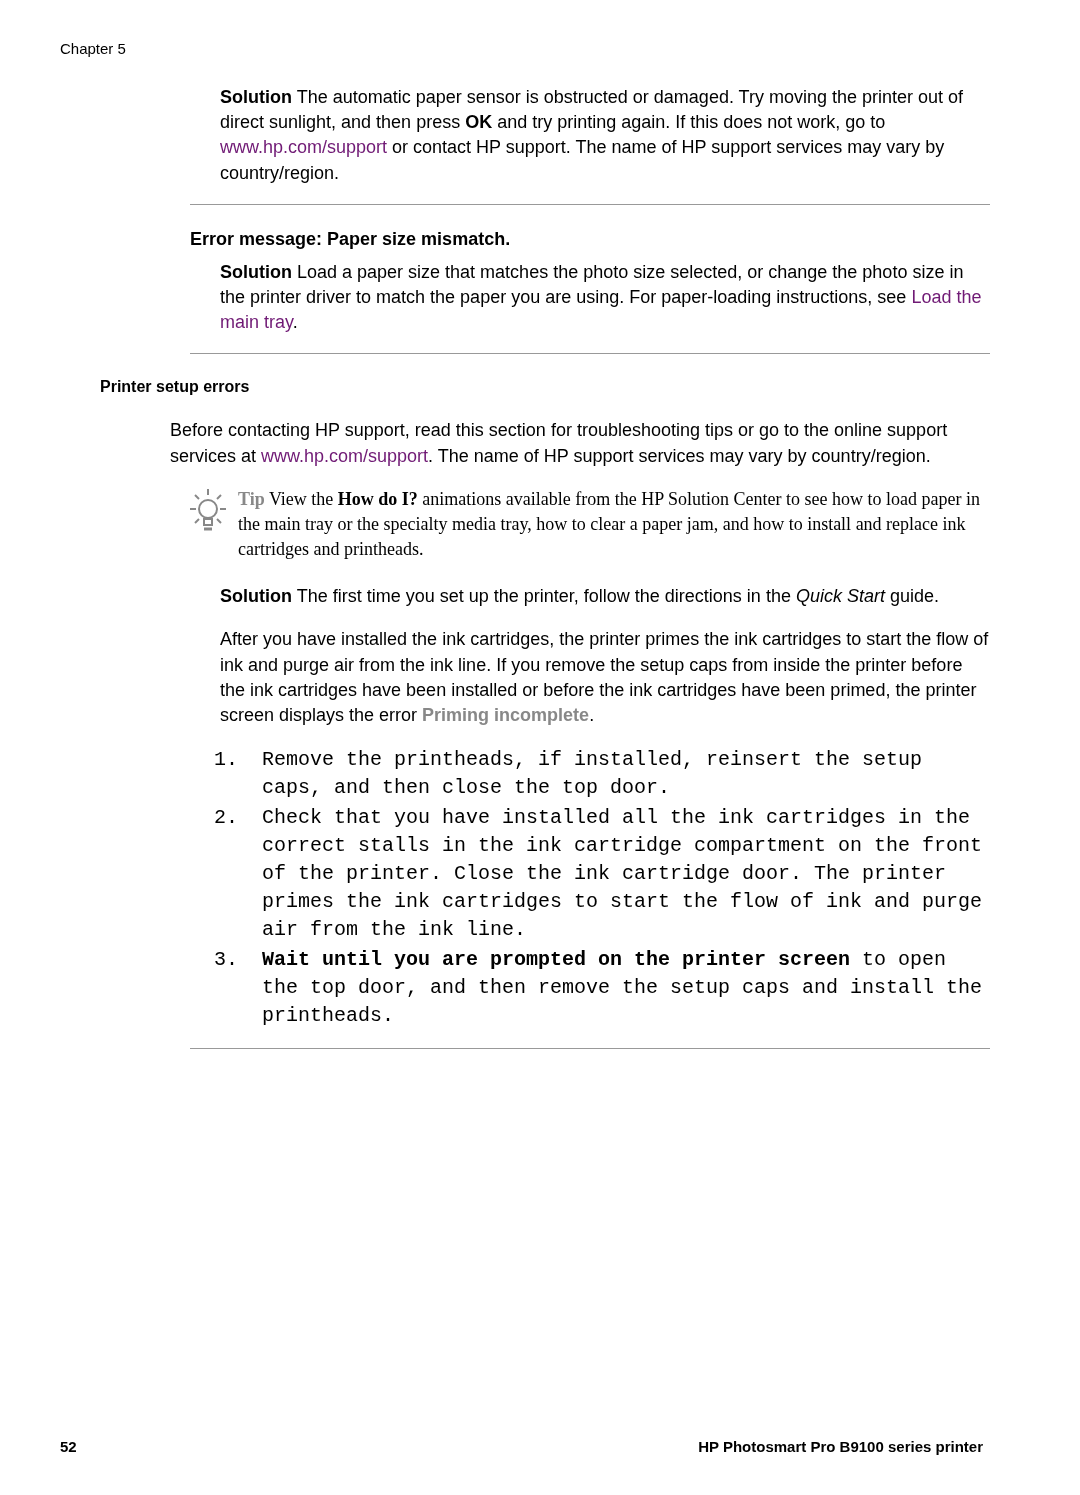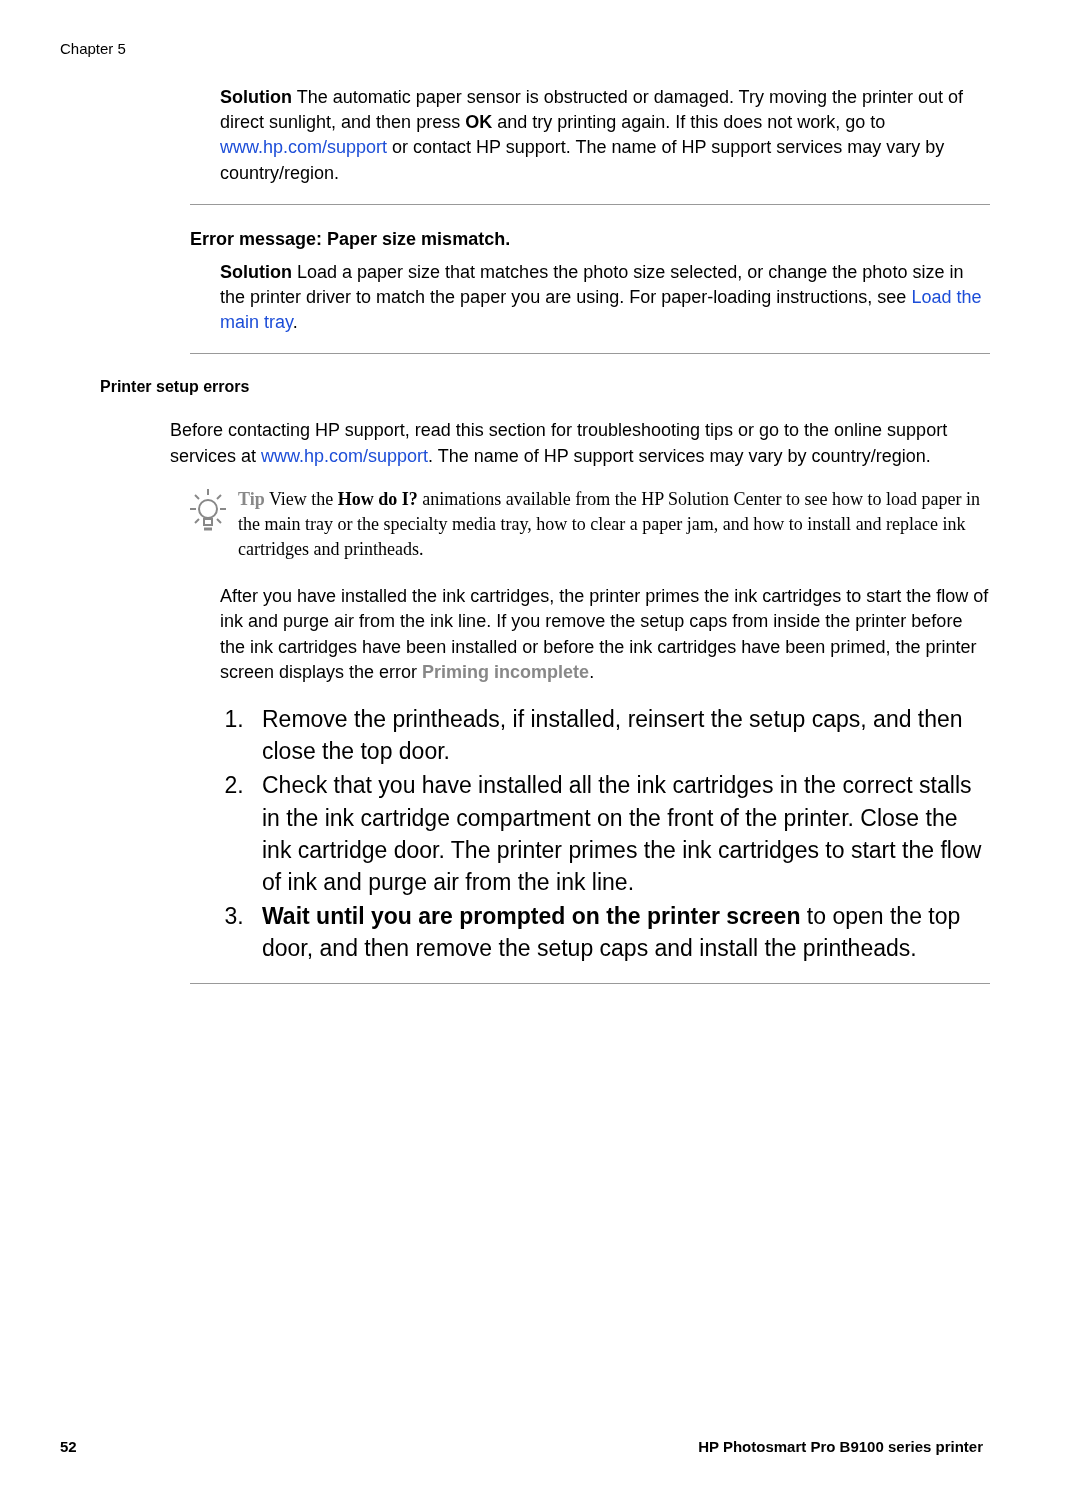--- a/index.html
+++ b/index.html
@@ -31,21 +31,21 @@
     .error-body {
       margin-left: 30px;
       font-size: 18px;
       line-height: 1.4;
       margin-bottom: 18px;
     }
     .bold-inline {
       font-weight: bold;
     }
     .link {
-      color: #1d4ed8;
+      color: #701a75;
     }
     hr.divider {
       border: none;
       border-top: 1px solid #999;
       margin: 18px 0 24px 0;
     }
     .section-heading {
       margin-left: 40px;
       font-size: 16px;
       font-weight: bold;
@@ -73,22 +73,23 @@
     .gray {
       color: #888;
       font-weight: bold;
     }
     .italic {
       font-style: italic;
     }
     ol.steps {
       margin-left: 0;
       padding-left: 30px;
-      font-size: 23px;
+      font-size: 20px;
       line-height: 1.4;
+      font-family: Liberation Mono, monospace;
     }
     ol.steps li {
       padding-left: 12px;
       margin-bottom: 2px;
     }
     .footer {
       position: absolute;
       bottom: 40px;
       left: 60px;
       right: 97px;
@@ -146,20 +147,23 @@
     </g>
   </svg>
   <div class="tip-text">
     <span class="gray">Tip</span><span>   View the </span><span class="bold-inline">How do I?</span><span> animations available from the HP Solution Center to see how to load paper in the main tray or the specialty media tray, how to clear a paper jam, and how to install and replace ink cartridges and printheads.</span>
   </div>
 </div>
 
 <div class="content">
 
   <div class="error-body">
+    <span class="bold-inline">Solution</span><span>   The first time you set up the printer, follow the directions in the </span><span class="italic">Quick Start</span><span> guide.</span>
+  </div>
+  <div class="error-body">
     <span>After you have installed the ink cartridges, the printer primes the ink cartridges to start the flow of ink and purge air from the ink line. If you remove the setup caps from inside the printer before the ink cartridges have been installed or before the ink cartridges have been primed, the printer screen displays the error </span><span class="gray">Priming incomplete</span><span>.</span>
   </div>
   <div class="error-body">
     <ol class="steps">
       <li>Remove the printheads, if installed, reinsert the setup caps, and then close the top door.</li>
       <li>Check that you have installed all the ink cartridges in the correct stalls in the ink cartridge compartment on the front of the printer. Close the ink cartridge door. The printer primes the ink cartridges to start the flow of ink and purge air from the ink line.</li>
       <li><span class="bold-inline">Wait until you are prompted on the printer screen</span><span> to open the top door, and then remove the setup caps and install the printheads.</span></li>
     </ol>
   </div>
 

